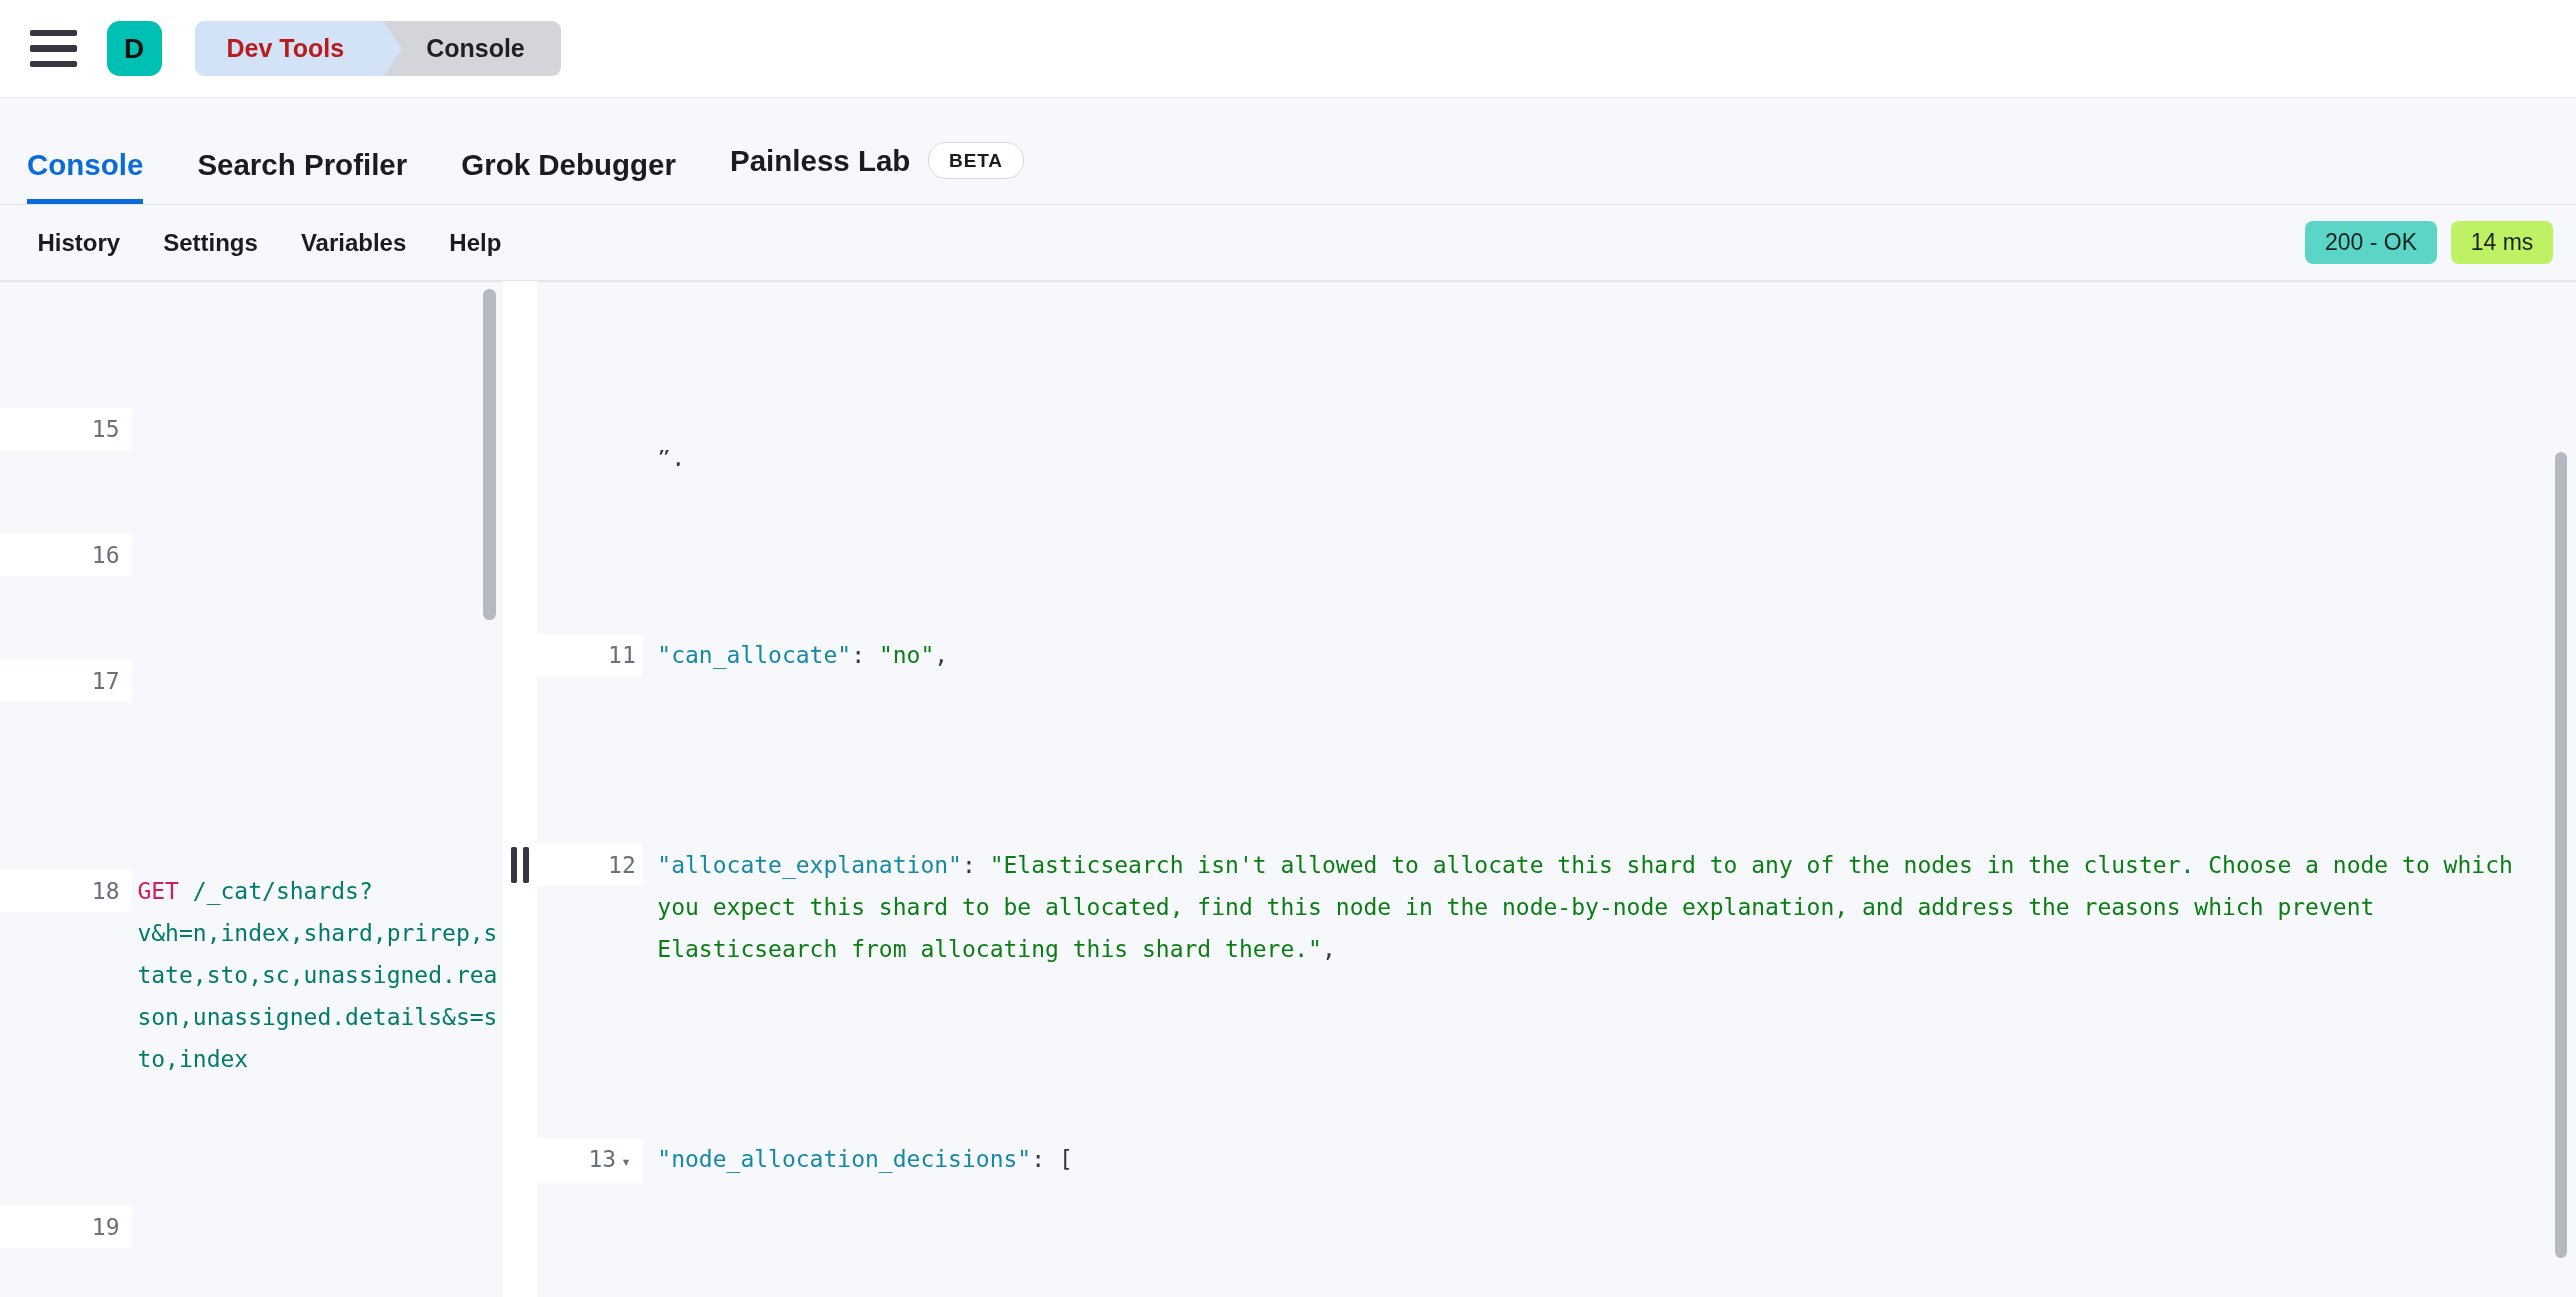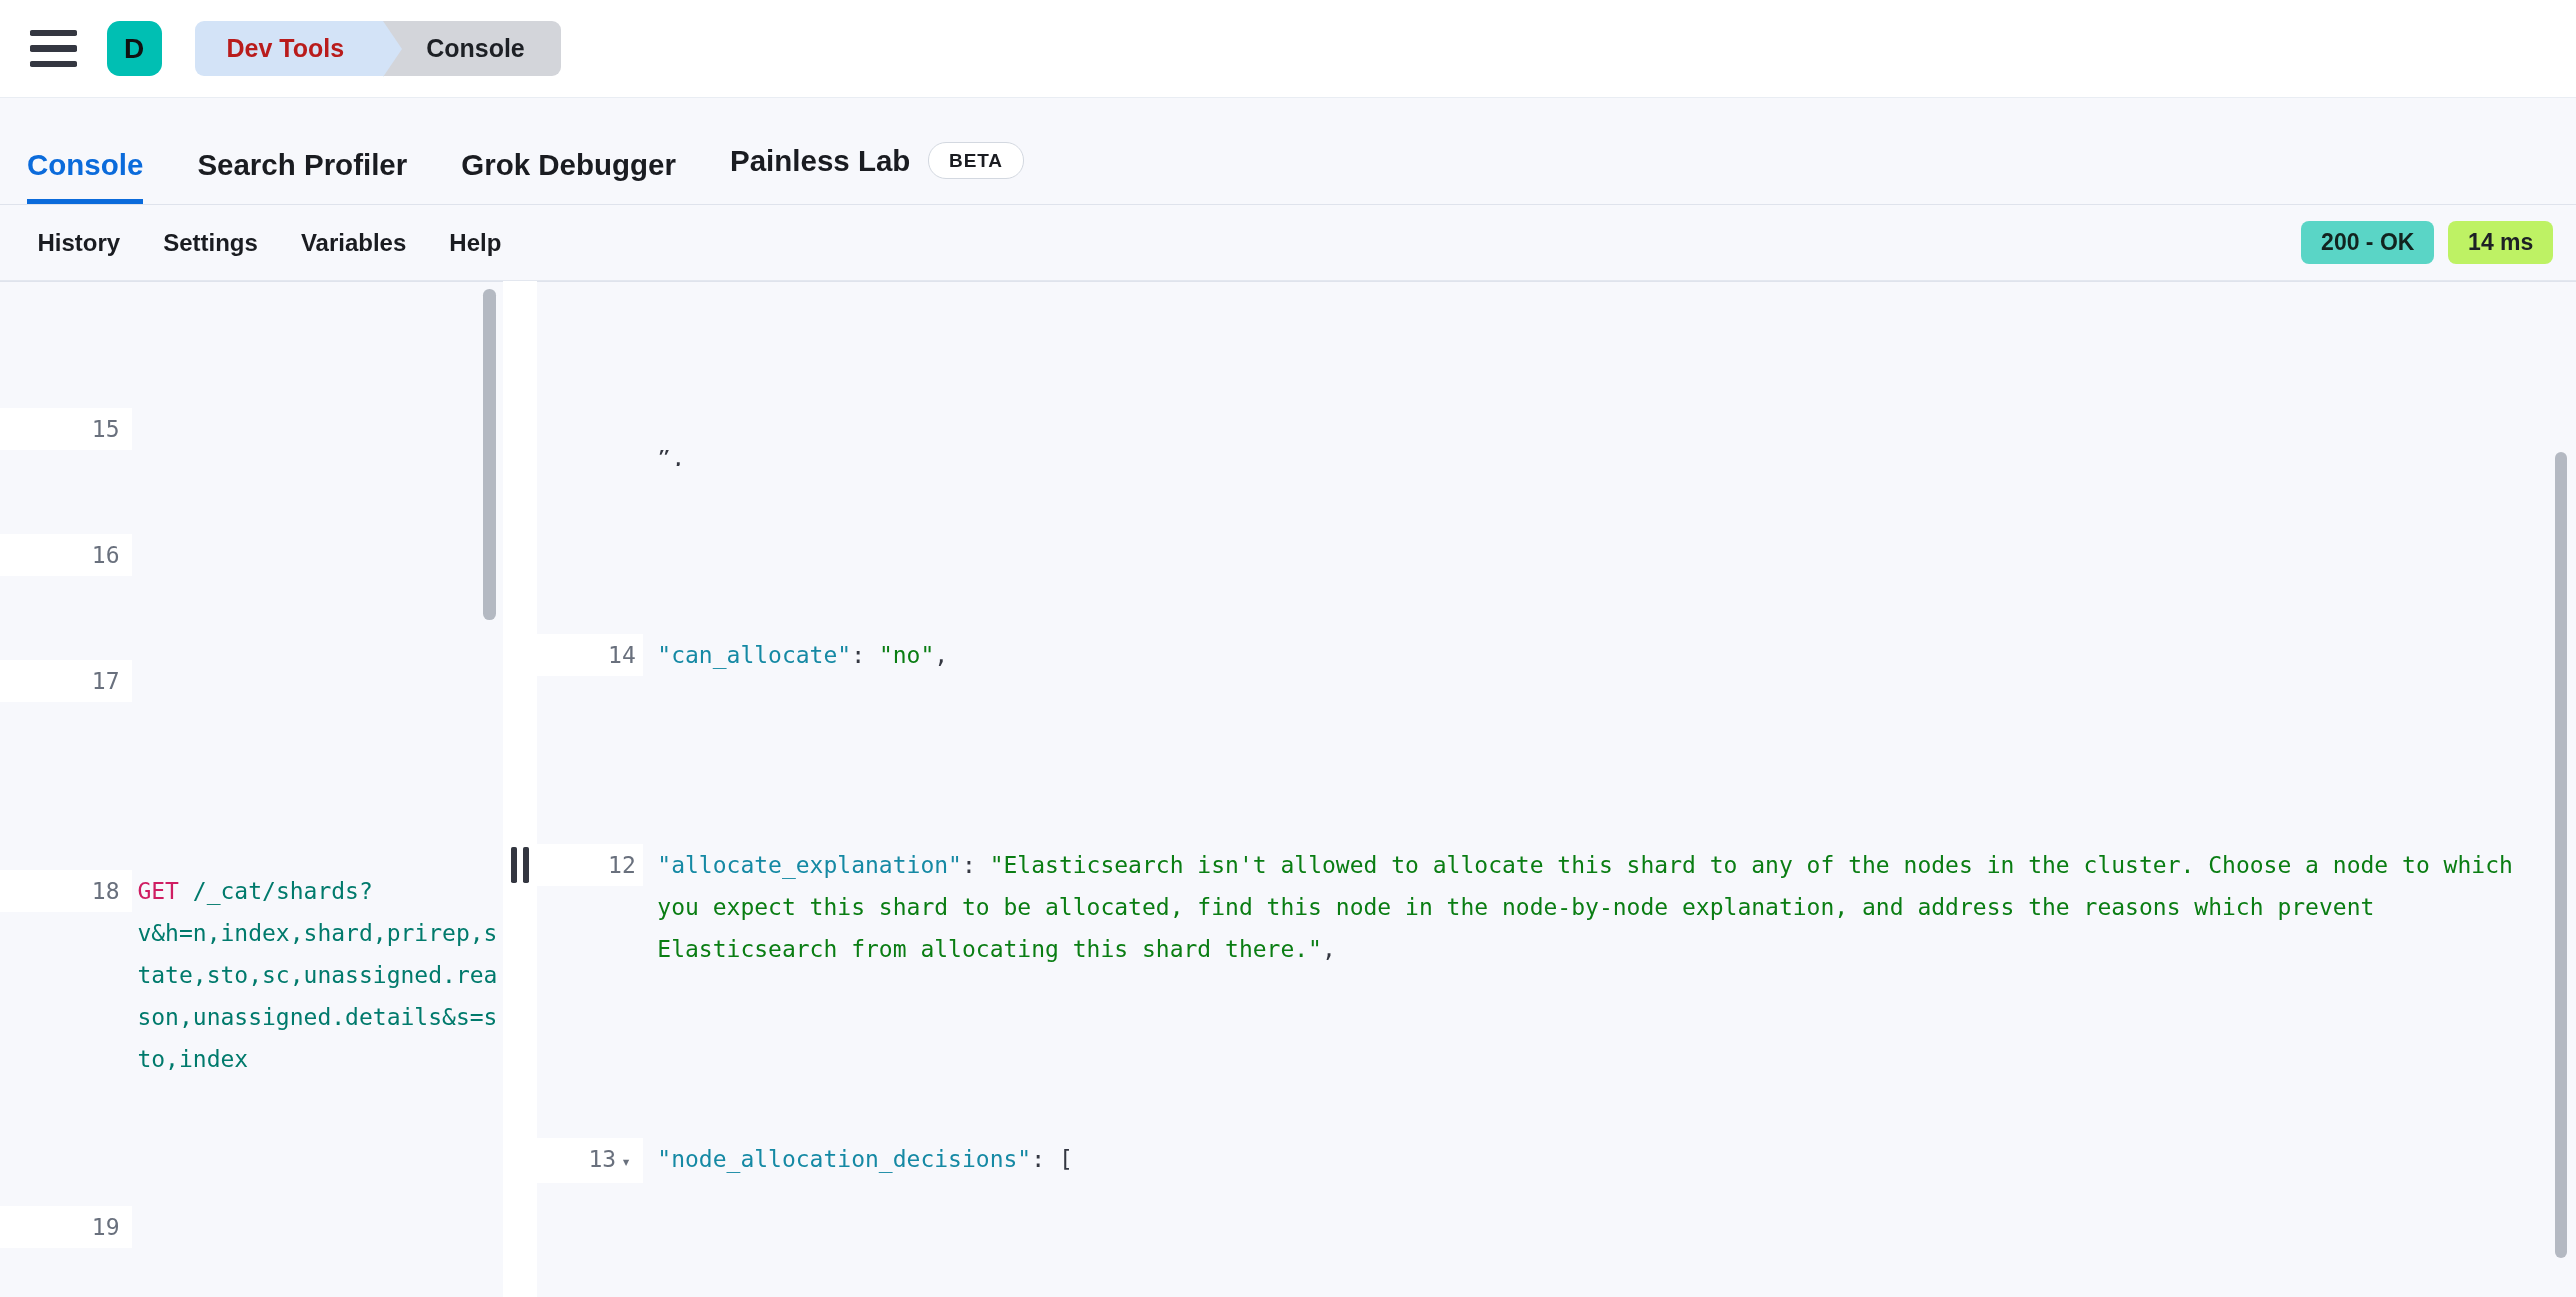--- a/index.html
+++ b/index.html
@@ -110,21 +110,21 @@
     padding: 0 23px 0 16px;
     border-bottom: 1.8px solid #e3e7ef;
     position: relative;
   }
   .cbitem {
     font-size: 24px; font-weight: 700; color: #1a1c21;
     padding: 0 21.5px; cursor: pointer;
   }
   .cbspacer { flex: 1; }
   .badge {
-    font-size: 23px; font-weight: 700;
+    font-size: 23px; font-weight: 400;
     border-radius: 8px;
     padding: 8px 19.7px;
     margin-left: 14.3px;
     white-space: nowrap;
   }
   .badge-ok { background: #5ad5c6; color: #12241f; }
   .badge-time { background: #bef264; color: #1d2025; }
 
   
   .workspace {
@@ -331,21 +331,21 @@
     <div class="code">
 
       
       <div class="row" style="min-height:16px;line-height:16px;overflow:hidden;">
         <div class="gutter gutter-r"></div>
         <div class="content" style="line-height:16px;">”,</div>
       </div>
 
       
       <div class="row">
-        <div class="gutter gutter-r">14</div>
+        <div class="gutter gutter-r">11</div>
         <div class="content"><span class="k-key2">"can_allocate"</span><span class="k-punc">: </span><span class="k-str">"no"</span><span class="k-punc">,</span></div>
       </div>
 
       
       <div class="row">
         <div class="gutter gutter-r">12</div>
         <div class="content" style="padding-right:36px;"><span class="k-key2">"allocate_explanation"</span><span class="k-punc">: </span><span class="k-str">"Elasticsearch isn't allowed to allocate this shard to any of the nodes in the cluster. Choose a node to which you expect this shard to be allocated, find this node in the node-by-node explanation, and address the reasons which prevent Elasticsearch from allocating this shard there."</span><span class="k-punc">,</span></div>
       </div>
 
       

